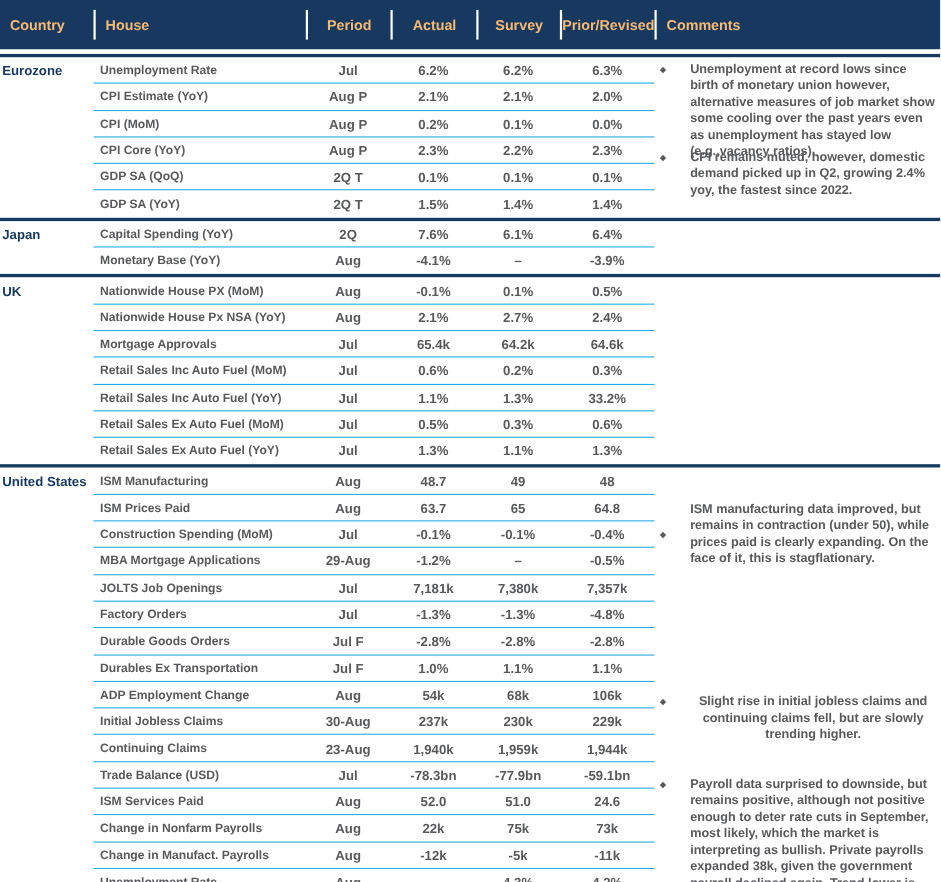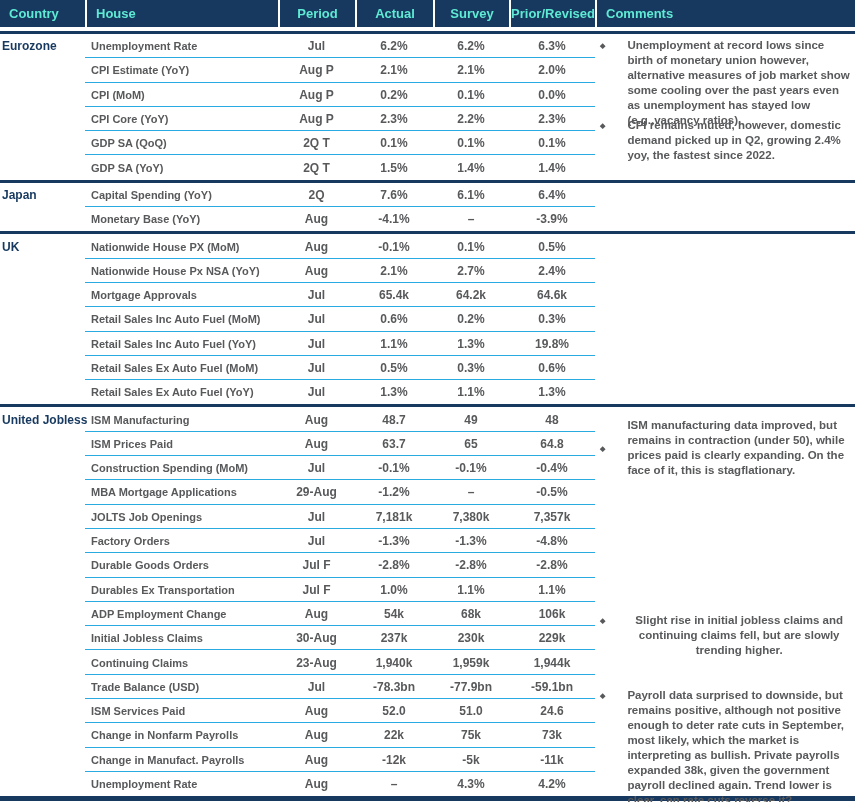--- a/index.html
+++ b/index.html
@@ -8,23 +8,23 @@
     position:relative;
     width:855px;height:802px;
     font-family:"Liberation Sans", sans-serif;
     background:#ffffff;
     overflow:hidden;
   }
   
   .hdr{
     display:grid;
     grid-template-columns:85px 193px 77px 78px 76px 86px 260px;
-    width:855px;height:27px;
+    width:855px;height:45px;
     background:#17395F;
-    color:#5eead4;
+    color:#fdba74;
     font-size:13px;font-weight:bold;
     align-items:center;
   }
   .hdr .hcell{height:27px;display:flex;align-items:center;}
   .hdr .hcell + .hcell{border-left:2px solid #ffffff;}
   .hdr .hl{padding-left:9px;justify-content:flex-start;}
   .hdr .hc{justify-content:center;}
   .hdr-gap{height:4px;background:#ffffff;}
   .navy-line{height:3px;background:#17395F;width:855px;}
   
@@ -56,21 +56,21 @@
     position:absolute;top:0;left:595px;width:260px;height:100%;
   }
   .comment{
     position:absolute;left:5px;right:4px;
     display:flex;gap:22px;
     color:#58595B;font-size:11.5px;font-weight:bold;line-height:15px;
   }
   .comment .bullet{flex:0 0 auto;font-size:7px;line-height:15px;color:#58595B;}
   .c-ez-1{top:4px;}
   .c-ez-2{top:84px;}
-  .c-us-1{top:384px;align-items:center;}
+  .c-us-1{top:404px;align-items:center;}
   .c-us-2{top:579px;text-align:center;}
   .c-us-3{top:654px;}
 </style>
 </head>
 <body>
 
 <div id="app">
 
   <div class="hdr">
     <div class="hcell hl">Country</div>
@@ -198,21 +198,21 @@
     <div class="cell survey">0.2%</div>
     <div class="cell prior">0.3%</div>
   </div>
 
   <div class="row">
     <div class="cell country"></div>
     <div class="cell event">Retail Sales Inc Auto Fuel (YoY)</div>
     <div class="cell period">Jul</div>
     <div class="cell actual">1.1%</div>
     <div class="cell survey">1.3%</div>
-    <div class="cell prior">19.8%</div>
+    <div class="cell prior">33.2%</div>
   </div>
 
   <div class="row">
     <div class="cell country"></div>
     <div class="cell event">Retail Sales Ex Auto Fuel (MoM)</div>
     <div class="cell period">Jul</div>
     <div class="cell actual">0.5%</div>
     <div class="cell survey">0.3%</div>
     <div class="cell prior">0.6%</div>
   </div>
@@ -222,21 +222,21 @@
     <div class="cell event">Retail Sales Ex Auto Fuel (YoY)</div>
     <div class="cell period">Jul</div>
     <div class="cell actual">1.3%</div>
     <div class="cell survey">1.1%</div>
     <div class="cell prior">1.3%</div>
   </div>
 </div>
     <div class="sep"></div>
     <div class="section">
   <div class="row">
-    <div class="cell country">United Jobless</div>
+    <div class="cell country">United States</div>
     <div class="cell event">ISM Manufacturing</div>
     <div class="cell period">Aug</div>
     <div class="cell actual">48.7</div>
     <div class="cell survey">49</div>
     <div class="cell prior">48</div>
   </div>
 
   <div class="row">
     <div class="cell country"></div>
     <div class="cell event">ISM Prices Paid</div>

